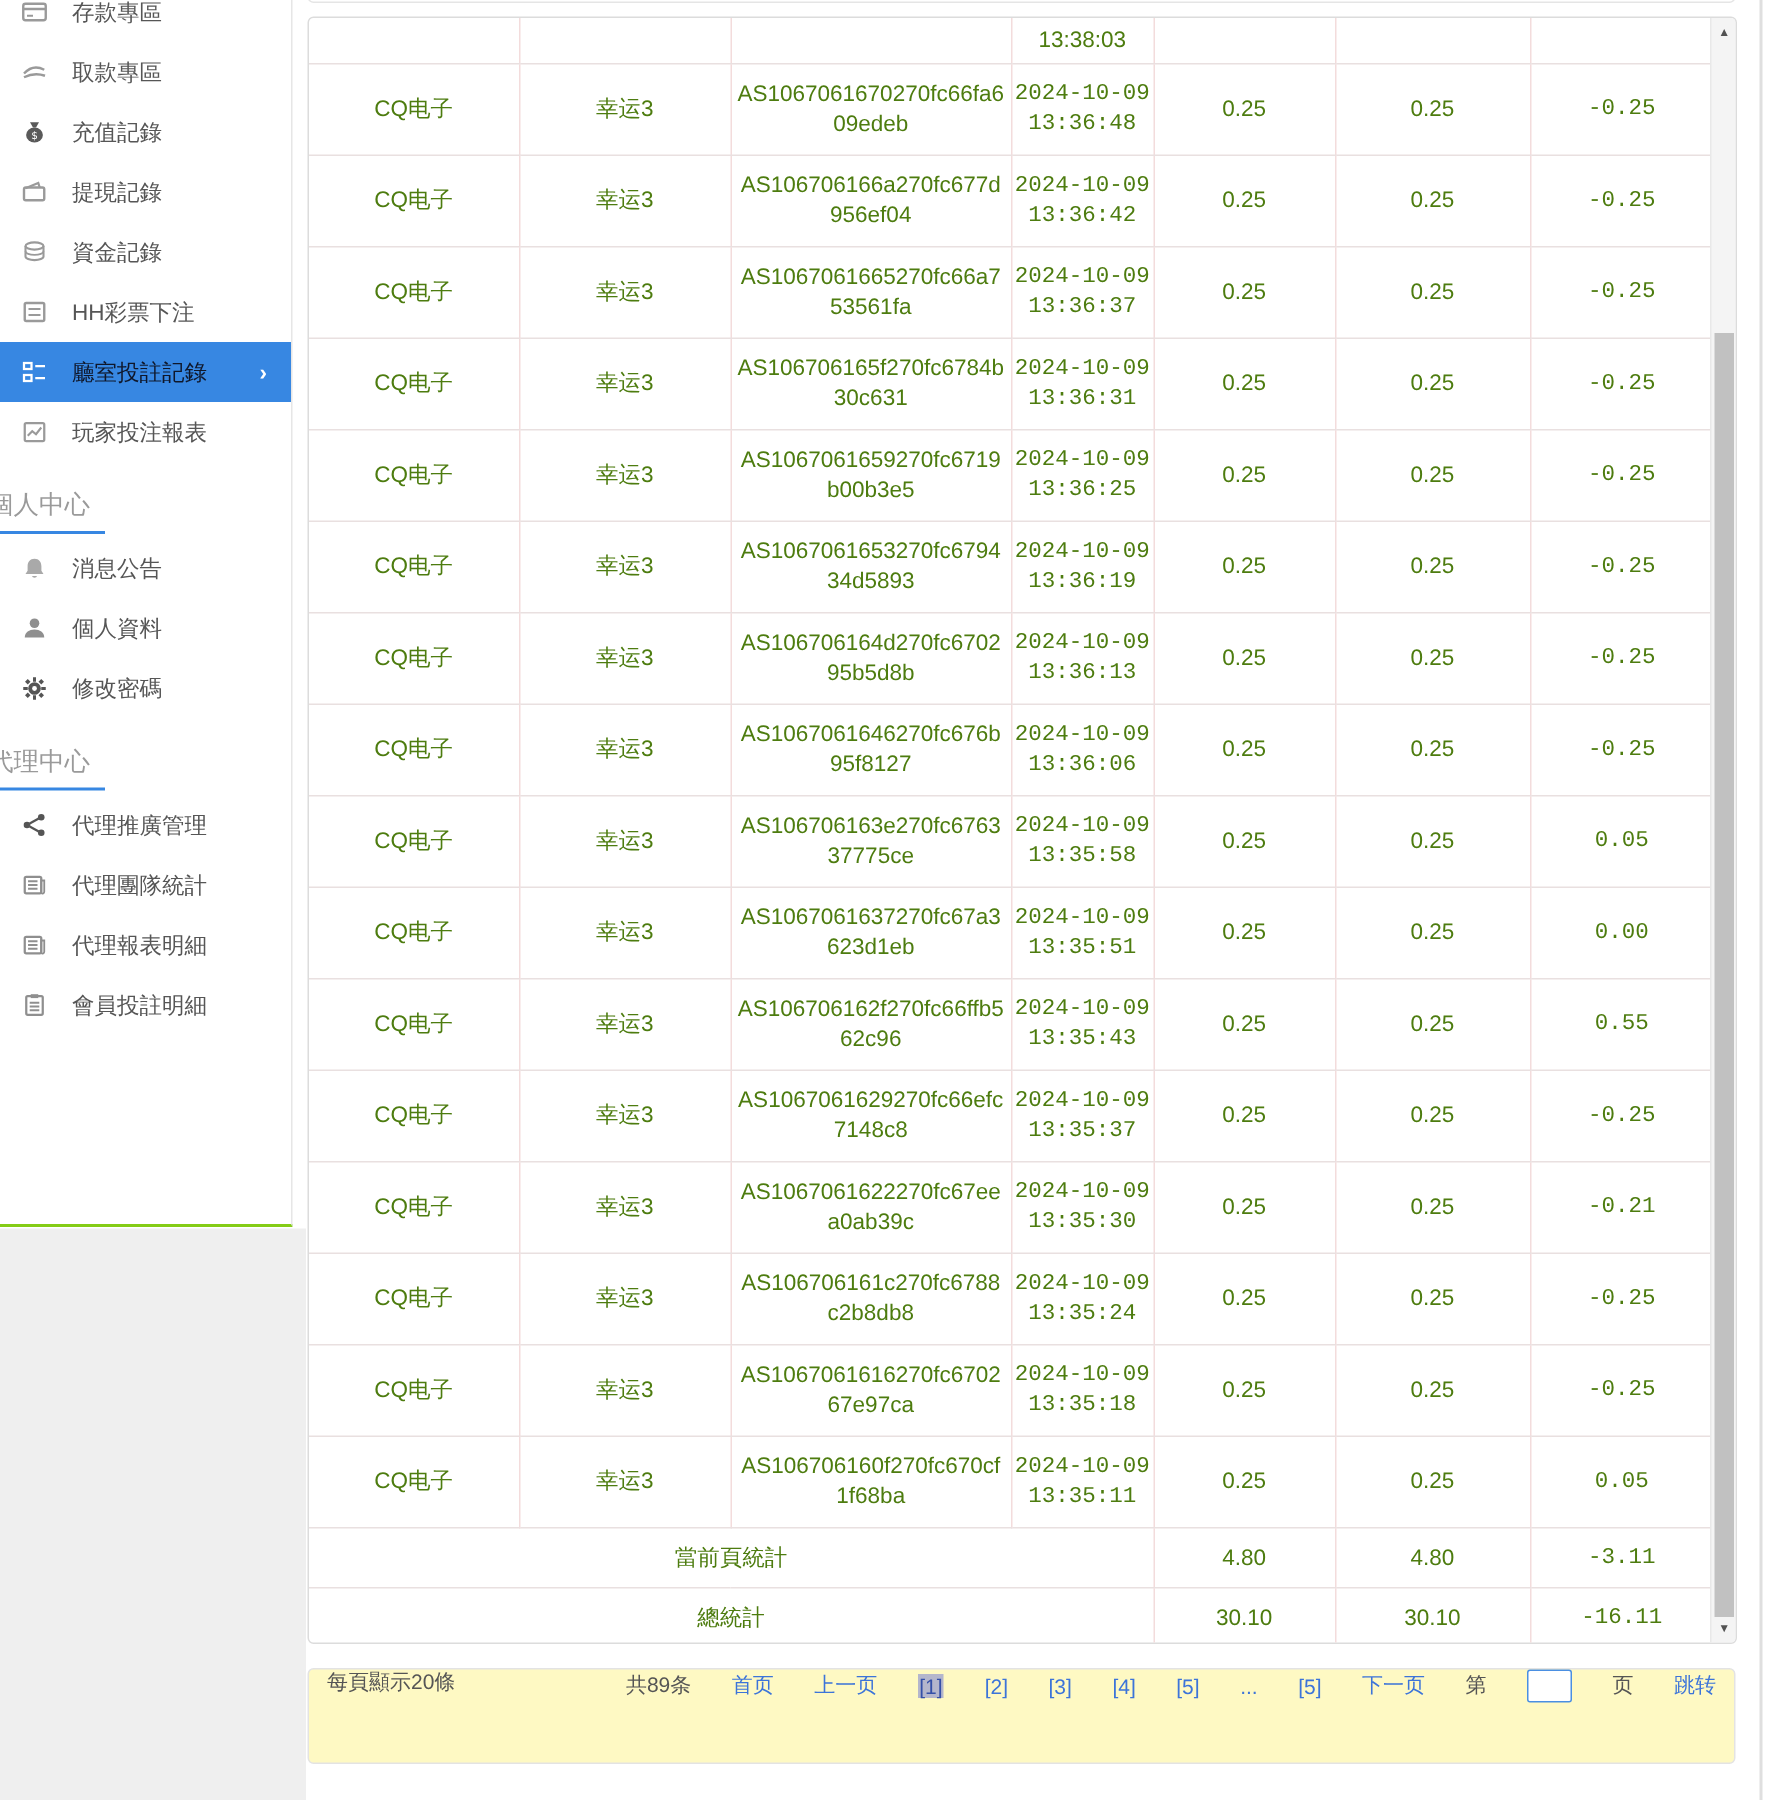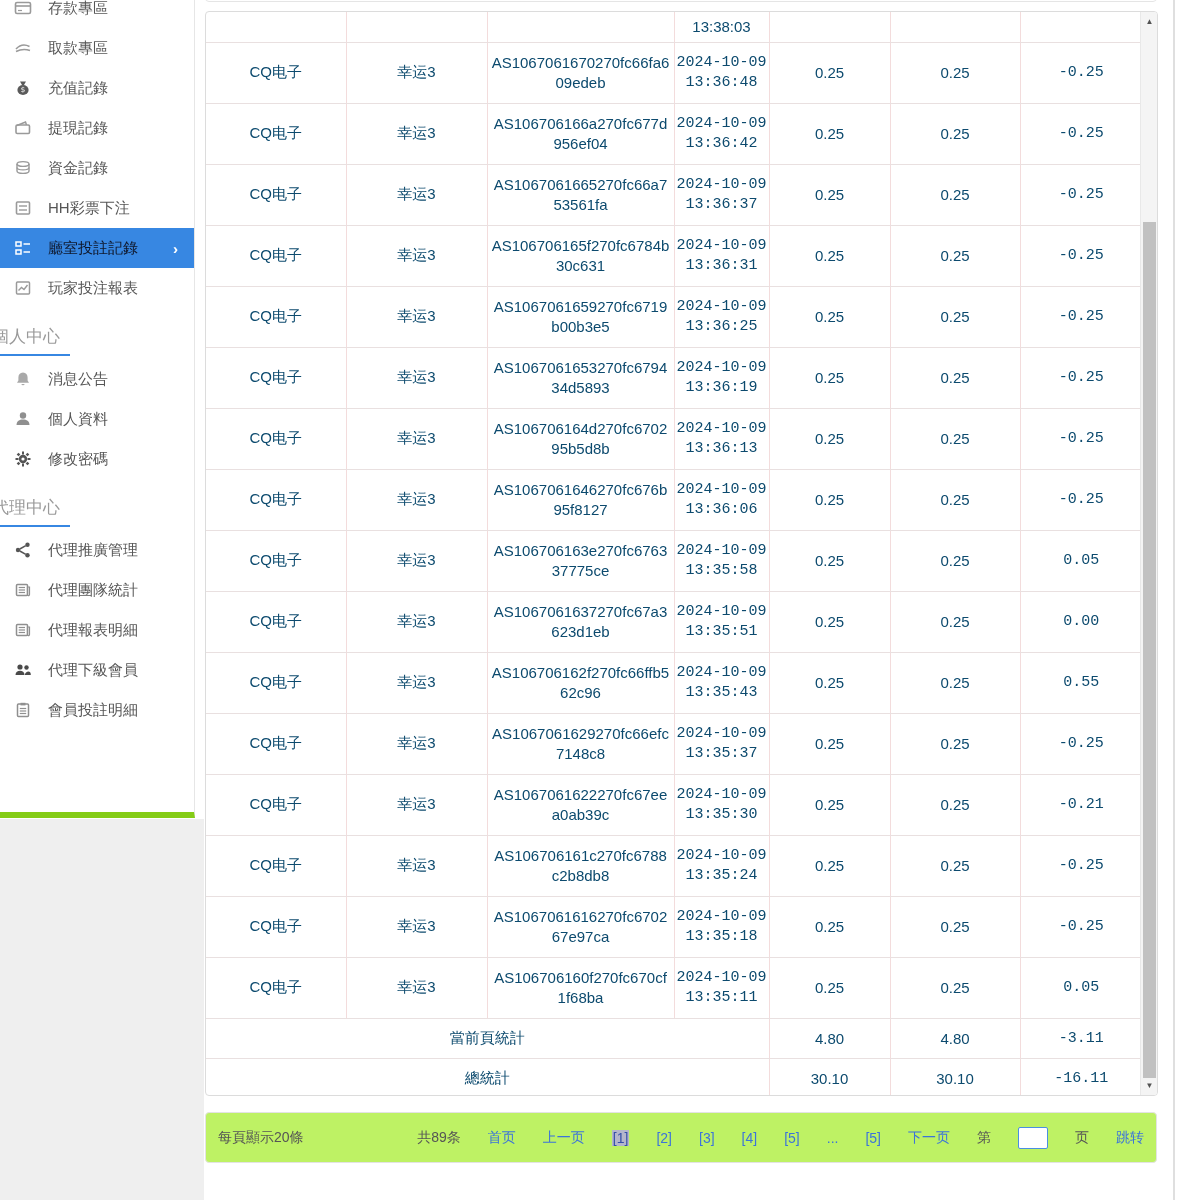--- a/index.html
+++ b/index.html
@@ -2,61 +2,61 @@
 <html><head>
 <meta charset="utf-8">
 <style>
   * { margin:0; padding:0; box-sizing:border-box; }
   html,body { width:1180px; height:1200px; overflow:hidden; background:#fff;
     font-family:"Liberation Sans","DejaVu Sans",sans-serif; }
   .page { position:relative; width:1180px; height:1200px; }
 
   
   .sidebar { position:absolute; left:0; top:0; width:195px; height:818px;
-    background:#fff; border-right:1px solid #e6e6e6; border-bottom:6px solid #84cc16; overflow:hidden; }
+    background:#fff; border-right:1px solid #e6e6e6; border-bottom:2px solid #84cc16; overflow:hidden; }
   .side-list { margin-top:-12px; }
   .side-item { position:relative; height:40px; display:flex; align-items:center;
     padding-left:14px; color:#565656; font-size:15px; cursor:pointer; }
   .side-item .ic { width:18px; height:18px; display:flex; align-items:center; justify-content:center; }
   .side-item .lbl { margin-left:16px; white-space:nowrap; }
   .side-item.selected { background:#3787e2; color:#fff; }
   .side-item.selected .lbl { color:#0f172a; }
   .side-item .chev { position:absolute; right:16px; color:#fff; font-size:15px; font-weight:bold; }
   .side-section { position:relative; height:40px; margin-top:11px; }
   .side-section .stitle { position:absolute; left:-8px; top:6px; font-size:17px; color:#9a9a9a; white-space:nowrap; }
   .side-section .sline { position:absolute; left:0; top:35px; width:70px; height:2px; background:#3787e2; }
   .below-sidebar { position:absolute; left:0; top:819px; width:204px; height:381px; background:#efefef; }
 
   
   .prev-card-edge { position:absolute; left:205px; top:-6px; width:952px; height:8px;
     background:#fff; border:1px solid #e5e5e5; border-radius:4px; }
   .table-card { position:absolute; left:205px; top:11px; width:953px; height:1085px;
     background:#fff; border:1px solid #dcdcdc; border-radius:4px; overflow:hidden; }
-  table.bets { border-collapse:collapse; width:936px; table-layout:fixed; color:#0c4a6e; font-size:15px; }
+  table.bets { border-collapse:collapse; width:936px; table-layout:fixed; color:#4d7c0f; font-size:15px; }
   table.bets td { border-right:1px solid #f3dcdc; border-bottom:1px solid #e9e0e0;
     text-align:center; vertical-align:middle; padding:2px; overflow:hidden; }
   table.bets td:last-child { border-right:none;font-family:Liberation Mono, monospace; }
   tr.partial-row td { height:30px; }
   tr.data-row td { height:61px; }
   tr.summary-row td { height:40px; }
   .oid { display:inline-block; max-width:180px; word-break:break-all; line-height:20px; }
   .dt div { line-height:20px;font-family:Liberation Mono, monospace; }
 
   
   .vscroll { position:absolute; right:0; top:0; width:17px; height:100%;
     background:#f4f4f4; border-left:1px solid #e8e8e8; }
   .vs-btn { position:absolute; left:0; width:17px; height:17px; display:flex;
     align-items:center; justify-content:center; font-size:8px; color:#525252; }
   .vs-up { top:1px; } .vs-down { bottom:1px; }
   .vs-thumb { position:absolute; left:2px; top:210px; width:13px; height:856px; background:#c1c1c1; }
 
   
-  .pager { position:absolute; left:205px; top:1112px; width:952px; height:51px;
-    background:#bef264; border:1px solid #e3e3e3; border-radius:4px;
-    display:flex; align-items:center; justify-content:space-between;
+  .pager { position:absolute; left:205px; top:1112px; width:952px; height:64px;
+    background:#fef9c3; border:1px solid #e3e3e3; border-radius:4px;
+    display:flex; align-items:flex-start; justify-content:space-between;
     padding:0 12px; font-size:14px; color:#555; }
   .pager-right { display:flex; align-items:center; gap:27px; }
   .plink { color:#3c74d9; cursor:pointer; text-decoration:none; }
   .pnum { color:#3c74d9; cursor:pointer; }
   .pnum.current { background:#b4b6cc; color:#3450a8; padding:0 1px; }
   .jump-input { width:30px; height:22px; border:1px solid #4a8fe2; border-radius:2px;
     background:#fff; font-size:13px; text-align:center; }
   .right-line { position:absolute; left:1173px; top:0; width:2px; height:1200px; background:#dfdfdf; }
 
   svg.micon { display:block; }
@@ -239,31 +239,20 @@
               <rect x="2.5" y="3.5" width="11" height="11" rx="1" fill="none" stroke="#8f8f8f" stroke-width="1.5"></rect>
               <path d="M13.5 6 h2 v7.5 a1.2 1.2 0 0 1 -2 .9 z" fill="none" stroke="#8f8f8f" stroke-width="1.2"></path>
               <line x1="4.7" y1="6.5" x2="11" y2="6.5" stroke="#8f8f8f" stroke-width="1.2"></line>
               <line x1="4.7" y1="9" x2="11" y2="9" stroke="#8f8f8f" stroke-width="1.2"></line>
               <line x1="4.7" y1="11.5" x2="11" y2="11.5" stroke="#8f8f8f" stroke-width="1.2"></line>
             </svg>
         </span>
         <span class="lbl">代理報表明細</span>
       </div>
 
-      <div class="side-item">
-        <span class="ic">
-          <svg class="micon" width="18" height="18" viewBox="0 0 18 18">
-              <circle cx="6" cy="6" r="2.6" fill="#4a4a4a"></circle>
-              <path d="M1.5 14 c0-2.8 2.2-4.2 4.5-4.2 s4.5 1.4 4.5 4.2 z" fill="#4a4a4a"></path>
-              <circle cx="12.5" cy="6.5" r="2.2" fill="#4a4a4a"></circle>
-              <path d="M10.8 14 c.3-2.4 1.8-3.6 3.7-3.6 1.2 0 2.3.7 2.3 3.6 z" fill="#4a4a4a"></path>
-            </svg>
-        </span>
-        <span class="lbl">代理下級會員</span>
-      </div>
 
       <div class="side-item">
         <span class="ic">
           <svg class="micon" width="18" height="18" viewBox="0 0 18 18">
               <rect x="3.5" y="3" width="11" height="12.5" rx="1" fill="none" stroke="#8f8f8f" stroke-width="1.5"></rect>
               <rect x="6.5" y="1.8" width="5" height="2.6" fill="#8f8f8f"></rect>
               <line x1="5.8" y1="7.5" x2="12.2" y2="7.5" stroke="#8f8f8f" stroke-width="1.2"></line>
               <line x1="5.8" y1="10" x2="12.2" y2="10" stroke="#8f8f8f" stroke-width="1.2"></line>
               <line x1="5.8" y1="12.5" x2="12.2" y2="12.5" stroke="#8f8f8f" stroke-width="1.2"></line>
             </svg>

